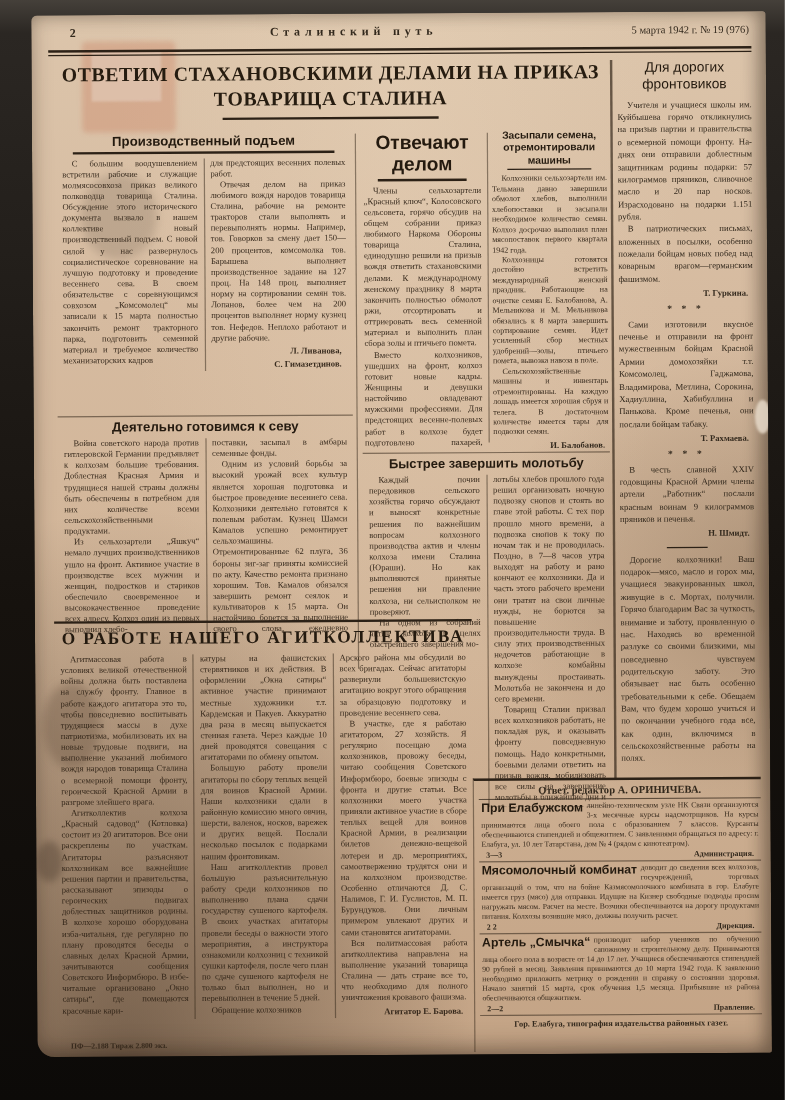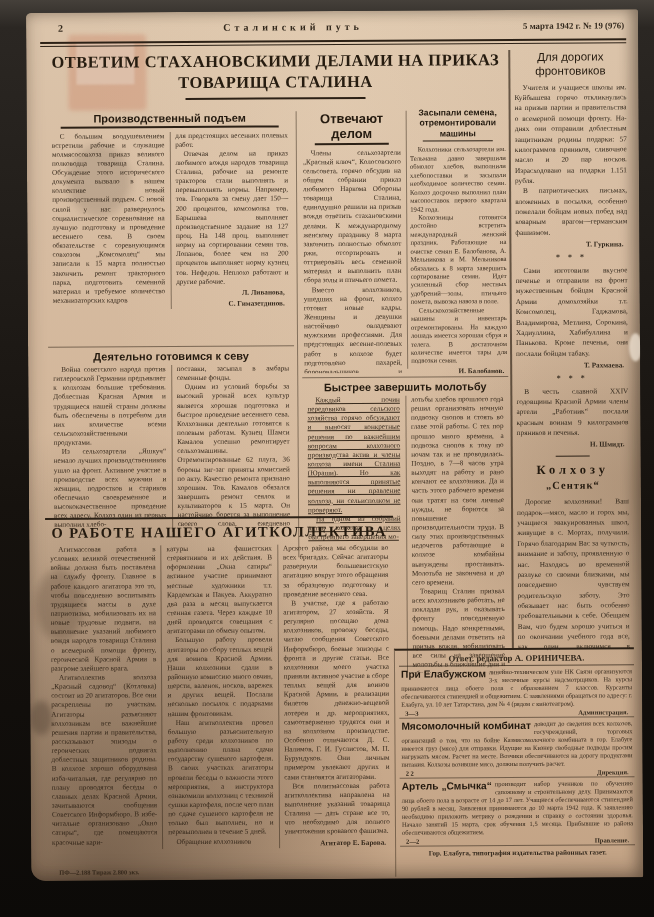--- a/index.html
+++ b/index.html
@@ -26,21 +26,21 @@
   .a-label{left:50px;top:30px;width:58px;height:42px;background:rgba(228,208,192,.55);filter:blur(1px);}
   .a-smudge1{left:40px;top:132px;width:64px;height:72px;background:rgba(112,96,80,.26);filter:blur(4px);border-radius:50%;}
   .a-smudge2{left:6px;top:556px;width:48px;height:72px;background:rgba(82,64,48,.30);filter:blur(4px);border-radius:50%;}
   .a-speck{left:0px;top:688px;width:22px;height:34px;background:rgba(60,46,34,.35);filter:blur(3px);border-radius:50%;}
   .a-tear{left:601px;top:324px;width:13px;height:28px;background:rgba(235,222,206,.8);filter:blur(1px);border-radius:50%;}
 
   
   .masthead{position:absolute;left:16px;top:10px;width:582px;display:flex;align-items:baseline;}
   .mast-num{font-weight:bold;font-size:10px;margin-left:16px;}
   .mast-title{flex:1;text-align:center;font-weight:bold;font-size:10px;letter-spacing:4px;}
-  .mast-date{font-weight:bold;font-size:8.8px;white-space:nowrap;}
+  .mast-date{font-weight:normal;font-size:8.8px;white-space:nowrap;}
   .mast-rule{position:absolute;left:14px;top:29px;width:586px;height:2px;border-top:2px solid #2c2116;border-bottom:1px solid #2c2116;}
 
   
   .headline{position:absolute;left:20px;top:39px;width:458px;text-align:center;font-weight:bold;color:#261c10;}
   .headline .hl{font-size:16.5px;line-height:1.28;letter-spacing:.5px;}
   .hl-rule{width:180px;height:2px;background:#2c2116;margin:5px auto 0;}
 
   
   .art{position:absolute;overflow:hidden;}
   .art-title{font-family:"Liberation Sans","DejaVu Sans",sans-serif;font-weight:bold;text-align:center;color:#241a0f;}
@@ -51,28 +51,28 @@
   .twocol{display:flex;}
   .twocol .col{flex:1;padding:0 5px;min-width:0;}
   .twocol .col + .col{border-left:1px solid rgba(48,35,22,.5);}
   .sig{text-align:right;font-weight:bold;padding-right:4px;margin-top:2px;font-size:7.2px;}
 
   .art-podyem{left:20px;top:100px;width:246px;max-height:234px;}
   .art-podyem .art-title{font-size:11px;}
   .art-sevu{left:20px;top:334px;width:246px;max-height:182px;border-top:1px solid rgba(48,35,22,.55);padding-top:3px;}
   .art-sevu .art-title{font-size:11px;margin-bottom:3px;}
   .art-otv{left:274px;top:100px;width:102px;max-height:262px;}
-  .art-otv .art-title{font-size:13px;}
+  .art-otv .art-title{font-size:16px;}
   .art-otv .body-txt{padding:0 2px;}
   .art-zasypali{left:382px;top:97px;width:98px;max-height:266px;}
   .art-zasypali .art-title{font-size:8.6px;line-height:1.2;text-align:center;}
   .art-zasypali .body-txt{font-size:6.7px;line-height:1.26;padding:0 1px;}
   .art-molotba{left:274px;top:366px;width:206px;max-height:292px;border-top:1px solid rgba(48,35,22,.55);padding-top:3px;}
   .art-molotba .art-title{font-size:10.8px;margin-bottom:3px;}
-  .art-molotba .col1{max-height:146px;overflow:hidden;text-decoration:underline;}
+  .art-molotba .col1{max-height:146px;overflow:hidden;}
 
   .art-agit{left:16px;top:505px;width:348px;height:357px;border-top:2.5px solid #2c2116;}
   .agit-title{font-size:14.5px;letter-spacing:1.5px;font-weight:bold;text-align:center;margin:5px 0 4px;color:#241a0f;}
   .threecol{display:flex;max-height:322px;overflow:hidden;}
   .threecol .col{flex:1;padding:0 5px;min-width:0;}
   .threecol .col + .col{border-left:1px solid rgba(48,35,22,.5);}
   .imprint{position:absolute;left:12px;bottom:1px;font-size:6.4px;font-weight:bold;color:rgba(43,32,20,.85);}
 
   
   .v-sidebar-rule{position:absolute;left:482px;top:40px;width:1.5px;height:600px;background:rgba(40,28,16,.65);}
@@ -239,24 +239,20 @@
     <div>
         <p class="para">Сами изготовили вкусное печенье и отправили на фронт мужественным бойцам Красной Армии домохозяйки т.т. Комсомолец, Гаджамова, Владимирова, Метлина, Сорокина, Хадиуллина, Хабибуллина и Панькова. Кроме печенья, они послали бойцам табаку.</p>
       </div>
     <div class="sig">Т. Рахмаева.</div>
     <div class="sb-sep">* * *</div>
     <div>
         <p class="para">В честь славной XXIV годовщины Красной Армии члены артели „Работник“ послали красным воинам 9 килограммов пряников и печенья.</p>
       </div>
     <div class="sig">Н. Шмидт.</div>
     <div class="sb-shortrule"></div>
-    <div class="sentyak-title">
-      <div class="t1">Колхозу</div>
-      <div class="t2">„Сентяк“</div>
-    </div>
     <div>
         <p class="para">Дорогие колхозники! Ваш подарок—мясо, масло и горох мы, учащиеся эвакуированных школ, живущие в с. Мортах, получили. Горячо благодарим Вас за чуткость, внимание и заботу, проявленную о нас. Находясь во временной разлуке со своими близкими, мы повседневно чувствуем родительскую заботу. Это обязывает нас быть особенно требовательными к себе. Обещаем Вам, что будем хорошо учиться и по окончании учебного года все, как один, включимся в сельскохозяйственные работы на полях.</p>
       </div>
   </div>
 
   <div class="footer-block">
     <div class="editor-line">Ответ. редактор А. ОРИНИЧЕВА.</div>
 
     <div class="ad">
       <p class="ad-body"><b class="ad-lead">При Елабужском</b><span>линейно-техническом узле НК Связи организуются 3-х месячные курсы надсмотрщиков. На курсы принимаются лица обоего пола с образованием 7 классов. Курсанты обеспечиваются стипендией и общежитием. С заявлениями обращаться по адресу: г. Елабуга, ул. 10 лет Татарстана, дом № 4 (рядом с кинотеатром).</span></p>

